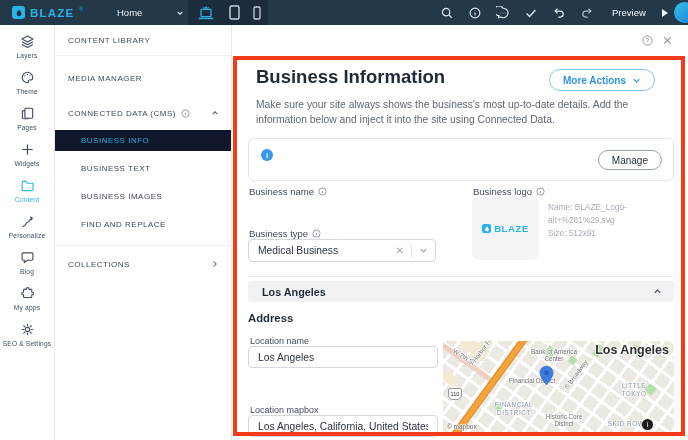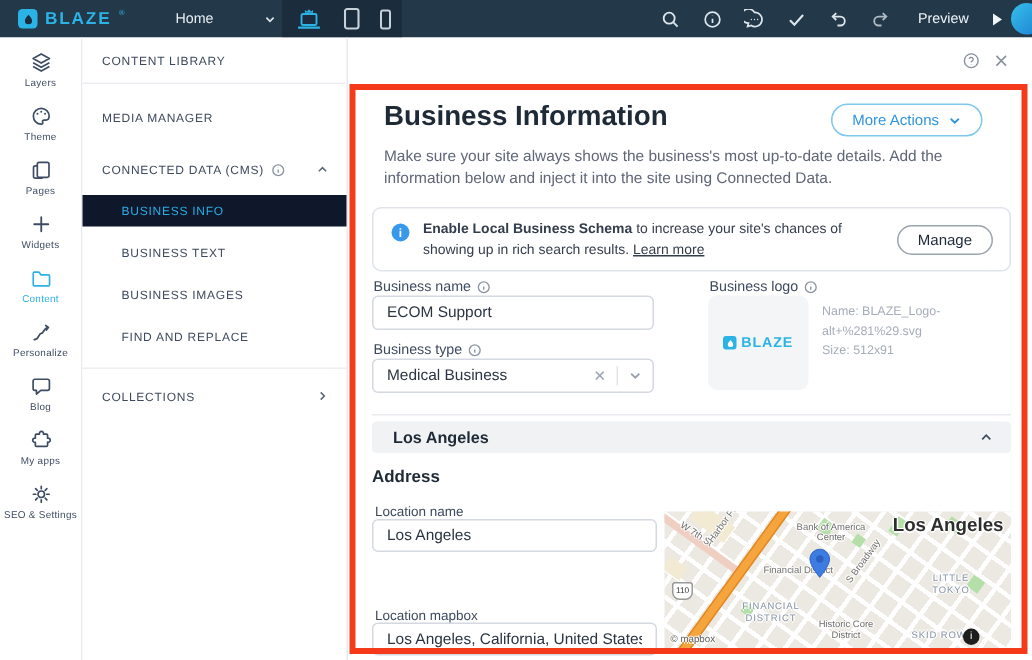--- a/index.html
+++ b/index.html
@@ -39,21 +39,21 @@
   .lib-chev { margin-left:auto; width:8px; height:8px; color:#5a6679; }
   .ic-info-s { width:9px; height:9px; color:#8b93a2; margin-left:5px; flex:none; }
 
   
   .main { position:absolute; left:232px; top:25px; width:456px; height:415px; background:#fff; }
   .help-icons { position:absolute; right:15px; top:10px; display:flex; gap:9px; color:#8a919e; }
   .help-icons svg { width:11px; height:11px; }
   .annotation { position:absolute; left:1px; top:31px; width:452px; height:380px; border:4px solid #f43a1b; z-index:50; pointer-events:none; }
 
   .page-title { position:absolute; left:24px; top:41px; font-size:18.5px; font-weight:700; color:#1f2a37; }
-  .more-actions { position:absolute; right:33px; top:44px; height:22px; display:flex; align-items:center; gap:6px; padding:0 13px; border:1px solid #7ec7ee; border-radius:12px; background:#fff; color:#3095dd; font-size:10px; font-weight:normal; cursor:pointer; }
+  .more-actions { position:absolute; right:33px; top:44px; height:22px; display:flex; align-items:center; gap:6px; padding:0 13px; border:1px solid #7ec7ee; border-radius:12px; background:#fff; color:#3095dd; font-size:10px; font-weight:bold; cursor:pointer; }
   .desc { position:absolute; left:24px; top:72px; width:424px; font-size:10.3px; line-height:15px; color:#5f6678; }
 
   .banner { position:absolute; left:16px; top:113px; width:426px; height:43px; border:1px solid #e0e4ea; border-radius:6px; background:#fff; }
   .banner-ic { position:absolute; left:12px; top:10px; width:12px; height:12px; border-radius:50%; background:#3899ec; color:#fff; font-size:8px; font-weight:bold; display:flex; align-items:center; justify-content:center; }
   .banner-text { position:absolute; left:33px; top:7px; width:290px; font-size:9.3px; line-height:13.5px; color:#343d4c; }
   .banner-text b { font-weight:bold; }
   .banner-text .lm { text-decoration:underline; cursor:pointer; }
   .manage-btn { position:absolute; right:11px; top:11px; height:20px; padding:0 13px; border:1px solid #9aa3b0; border-radius:11px; background:#fff; font-size:10px; color:#1f2a37; display:flex; align-items:center; cursor:pointer; }
 
   .f-label { position:absolute; font-size:9.5px; color:#3e4a5e; display:flex; align-items:center; gap:4px; }
@@ -284,34 +284,30 @@
     <div class="more-actions">
       <span>More Actions</span>
       <svg style="width:9px;height:9px" viewBox="0 0 10 10" fill="none" stroke="currentColor" stroke-width="1.4">
           <path d="M2 3.5 5 6.5 8 3.5"></path>
         </svg>
     </div>
     <div class="desc">Make sure your site always shows the business's most up-to-date details. Add the information below and inject it into the site using Connected Data.</div>
 
     <div class="banner">
       <div class="banner-ic">i</div>
-      <div class="banner-text">
-        <b>Enable Local Business Schema</b><span> to increase your site's chances of showing up in rich search results. </span><span class="lm">Learn more</span>
-      </div>
       <div class="manage-btn">Manage</div>
     </div>
 
     <div class="f-label" style="left:17px;top:161px">
       <span>Business name</span>
       <svg class="ic-info-s" style="margin-left:0" viewBox="0 0 10 10" fill="none" stroke="currentColor" stroke-width="1">
           <circle cx="5" cy="5" r="4"></circle>
           <path d="M5 4.5v2.3M5 3v.2"></path>
         </svg>
     </div>
-    <input class="f-input" style="left: 16px; top: 172px; width: 188px;" value="ECOM Support">
 
     <div class="f-label" style="left:17px;top:203px">
       <span>Business type</span>
       <svg class="ic-info-s" style="margin-left:0" viewBox="0 0 10 10" fill="none" stroke="currentColor" stroke-width="1">
           <circle cx="5" cy="5" r="4"></circle>
           <path d="M5 4.5v2.3M5 3v.2"></path>
         </svg>
     </div>
     <div class="selectbox">
       <span>Medical Business</span>

